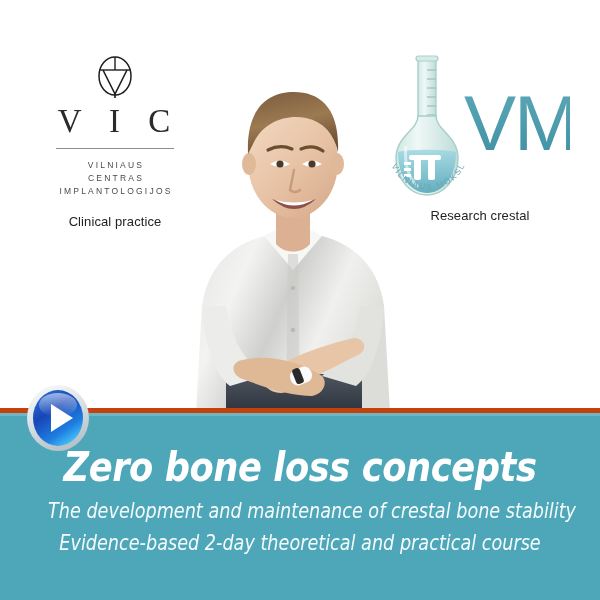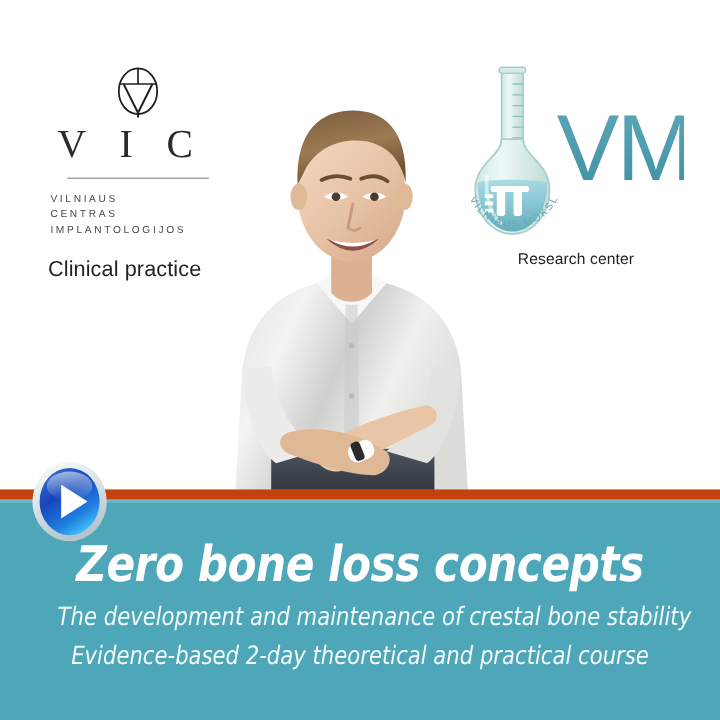--- a/index.html
+++ b/index.html
@@ -18,21 +18,21 @@
 
   
   .stage {
     position:absolute; left:0; top:0; width:600px; height:412px;
     background:#ffffff;
   }
 
   
   .vic-block {
     position:absolute; left:40px; top:52px; width:150px;
-    text-align:left;
+    text-align:center;
   }
   .vic-mark { width:150px; height:48px; display:block; }
   .vic-letters {
     font-family:"Liberation Serif", serif;
     font-size:33px; letter-spacing:10px;
     color:#2b2b2b; line-height:1.05;
     margin-top:4px; padding-left:8px;
     font-weight:400;
   }
   .vic-rule {
@@ -40,21 +40,21 @@
     margin:9px auto 0 auto;
   }
   .vic-sub {
     font-family:Liberation Sans, sans-serif;
     font-size:8.5px; letter-spacing:2.2px;
     color:#4a4a4a; line-height:1.55;
     margin-top:10px; padding-left:2px;
   }
   .vic-role {
     font-family:"Liberation Sans", sans-serif;
-    font-size:18px; color:#232323; margin-top:16px;
+    font-size:13px; color:#232323; margin-top:16px;
     letter-spacing:.1px;
   }
 
   
   .vmg-block {
     position:absolute; left:390px; top:50px; width:180px;
     text-align:center;
   }
   .vmg-mark { width:180px; height:152px; display:block; }
   .vmg-role {
@@ -67,21 +67,21 @@
   .portrait {
     position:absolute; left:168px; top:38px;
     width:250px; height:374px;
   }
   .portrait svg { display:block; width:100%; height:100%; }
 
   
   .banner {
     position:absolute; left:0; top:408px; width:600px; height:192px;
     background:#4da7b8;
-    border-top:8px solid #c2410c;
+    border-top:5px solid #c2410c;
     text-align:center;
     overflow:hidden;
   }
   .banner::before{
     content:""; position:absolute; left:0; top:0; width:100%; height:3px;
     background:rgba(255,255,255,.18);
   }
   .banner-title {
     font-family:"DejaVu Sans", sans-serif;
     font-weight:700; font-style:italic;
@@ -256,21 +256,21 @@
 
         <path d="M 16 96 C 14 112 18 128 28 137" stroke="#ffffff" stroke-width="3" fill="none" opacity=".55"></path>
 
         <path id="vmgArc" d="M 0 112 A 40 40 0 0 0 76 112" fill="none"></path>
         <text font-family="'Liberation Sans', sans-serif" font-size="8.5" letter-spacing="1.6" fill="#6aa9b4">
           <textPath href="#vmgArc" startOffset="4%">VILNIAUS MOKSLO GRUPĖ</textPath>
         </text>
 
         <text x="74" y="100" font-family="'Liberation Sans', sans-serif" font-size="78" fill="url(#vmgTxt)" letter-spacing="-2">VMG</text>
       </svg>
-      <div class="vmg-role">Research center</div>
+      <div class="vmg-role">Research crestal</div>
     </div>
   </div>
 
   <div class="banner">
     <div class="banner-title">Zero bone loss concepts</div>
     <div class="banner-sub">The development and maintenance of crestal bone stability</div>
     <div class="banner-sub second">Evidence-based 2-day theoretical and practical course</div>
   </div>
 
   <div class="play-btn">

